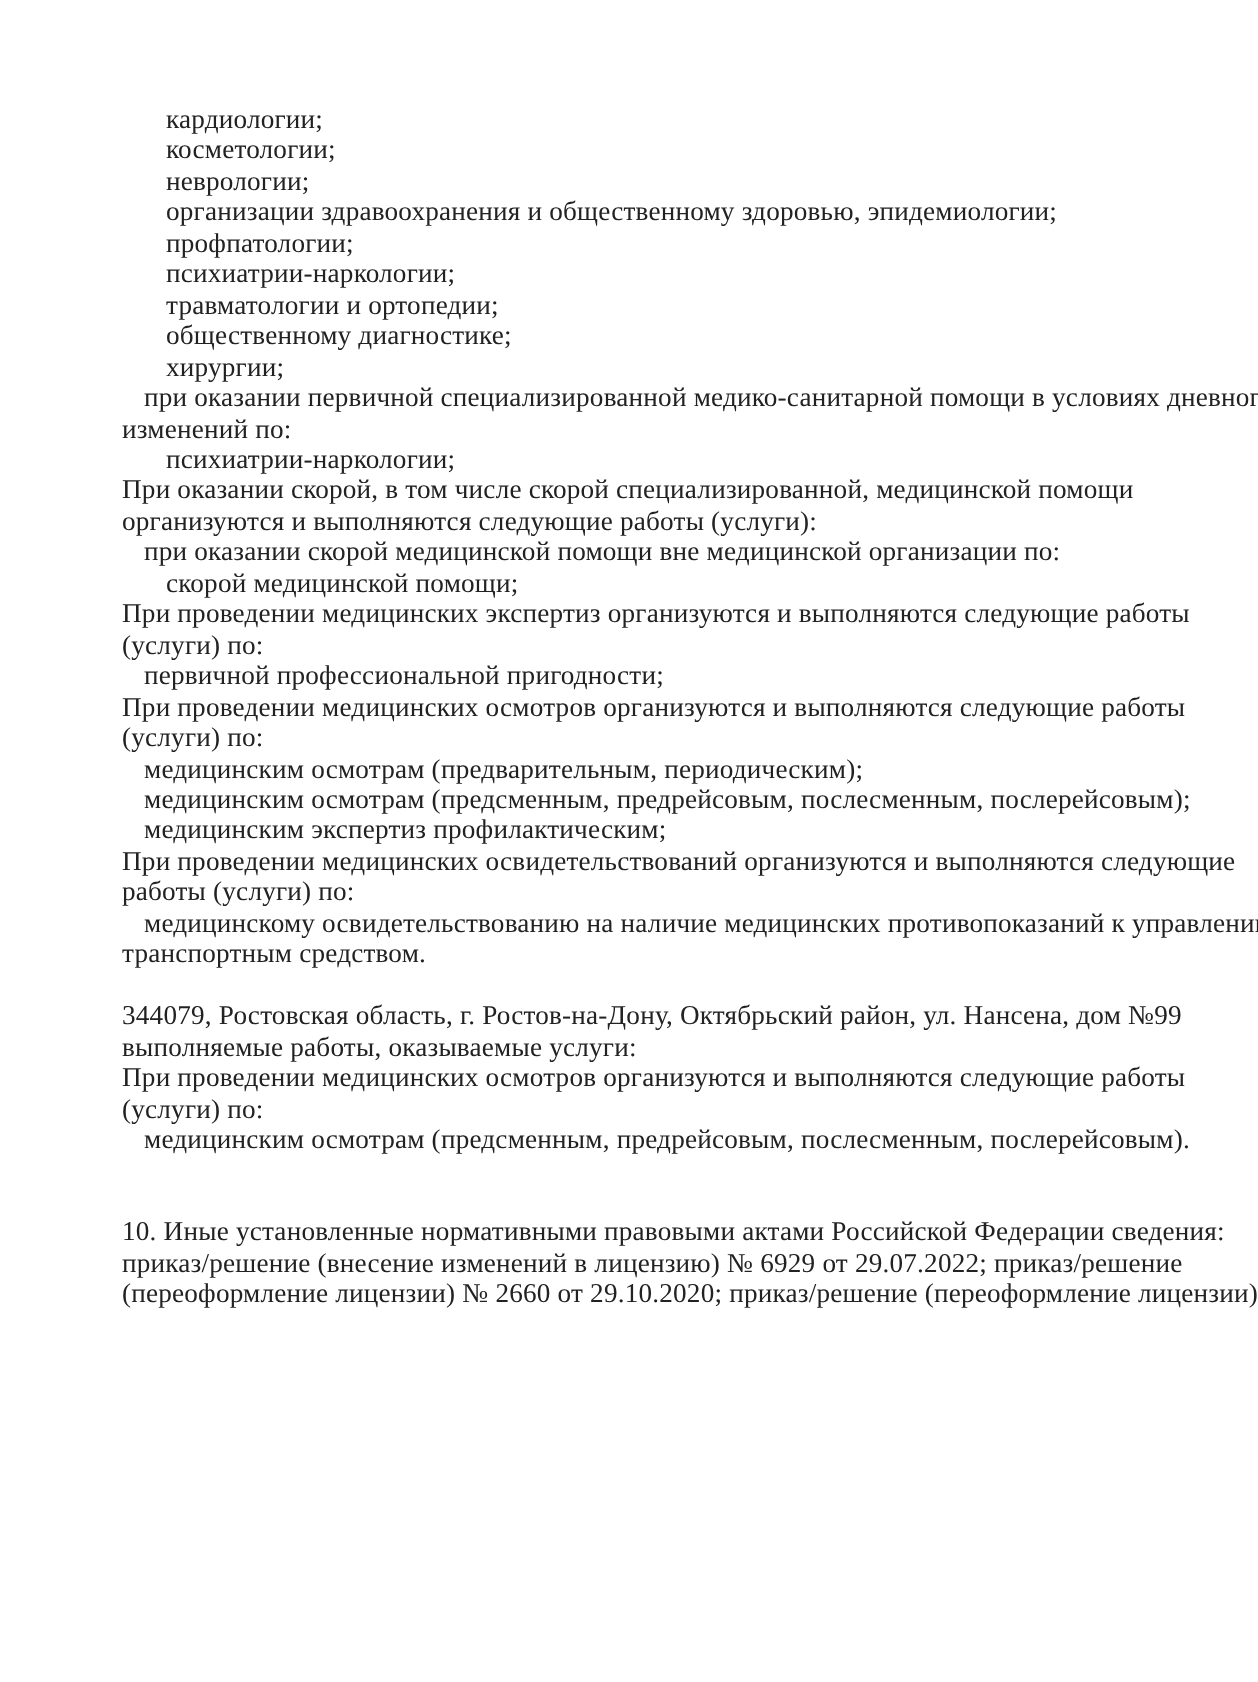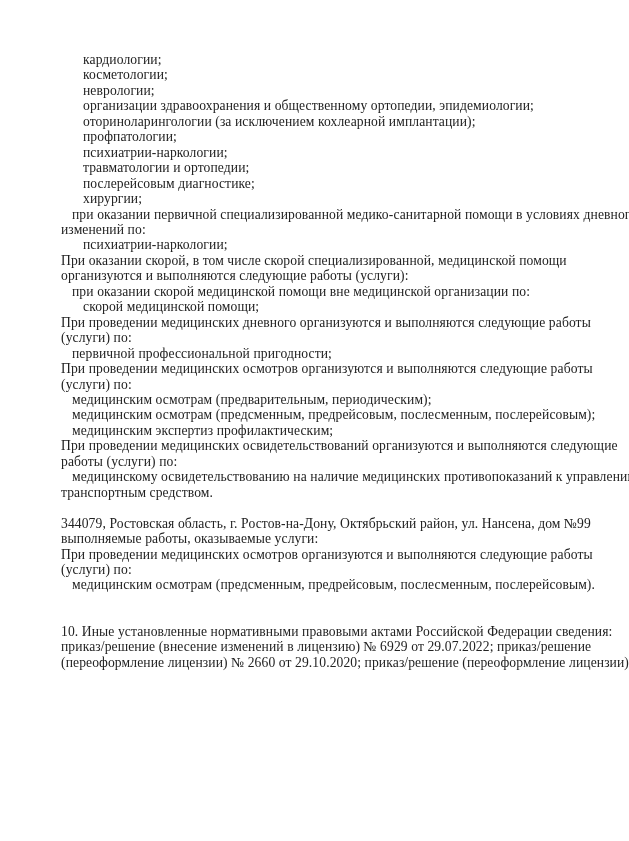--- a/index.html
+++ b/index.html
@@ -33,35 +33,34 @@
   .indent2 { padding-left: 22px; }
 </style>
 </head>
 <body>
 
 <div class="page" style="background: rgb(255, 255, 255); color: rgb(34, 34, 34);">
   <div class="doc">
       <div class="line indent2">кардиологии;</div>
       <div class="line indent2">косметологии;</div>
       <div class="line indent2">неврологии;</div>
-      <div class="line indent2">организации здравоохранения и общественному ортопедии, эпидемиологии;</div>
-      <div class="line indent2">оториноларингологии (за исключением кохлеарной имплантации);</div>
+      <div class="line indent2">организации здравоохранения и общественному здоровью, эпидемиологии;</div>
       <div class="line indent2">профпатологии;</div>
       <div class="line indent2">психиатрии-наркологии;</div>
       <div class="line indent2">травматологии и ортопедии;</div>
-      <div class="line indent2">послерейсовым диагностике;</div>
+      <div class="line indent2">общественному диагностике;</div>
       <div class="line indent2">хирургии;</div>
       <div class="line indent1">при оказании первичной специализированной медико-санитарной помощи в условиях дневного</div>
       <div class="line indent0">изменений по:</div>
       <div class="line indent2">психиатрии-наркологии;</div>
       <div class="line indent0">При оказании скорой, в том числе скорой специализированной, медицинской помощи</div>
       <div class="line indent0">организуются и выполняются следующие работы (услуги):</div>
       <div class="line indent1">при оказании скорой медицинской помощи вне медицинской организации по:</div>
       <div class="line indent2">скорой медицинской помощи;</div>
-      <div class="line indent0">При проведении медицинских дневного организуются и выполняются следующие работы</div>
+      <div class="line indent0">При проведении медицинских экспертиз организуются и выполняются следующие работы</div>
       <div class="line indent0">(услуги) по:</div>
       <div class="line indent1">первичной профессиональной пригодности;</div>
       <div class="line indent0">При проведении медицинских осмотров организуются и выполняются следующие работы</div>
       <div class="line indent0">(услуги) по:</div>
       <div class="line indent1">медицинским осмотрам (предварительным, периодическим);</div>
       <div class="line indent1">медицинским осмотрам (предсменным, предрейсовым, послесменным, послерейсовым);</div>
       <div class="line indent1">медицинским экспертиз профилактическим;</div>
       <div class="line indent0">При проведении медицинских освидетельствований организуются и выполняются следующие</div>
       <div class="line indent0">работы (услуги) по:</div>
       <div class="line indent1">медицинскому освидетельствованию на наличие медицинских противопоказаний к управлению</div>

